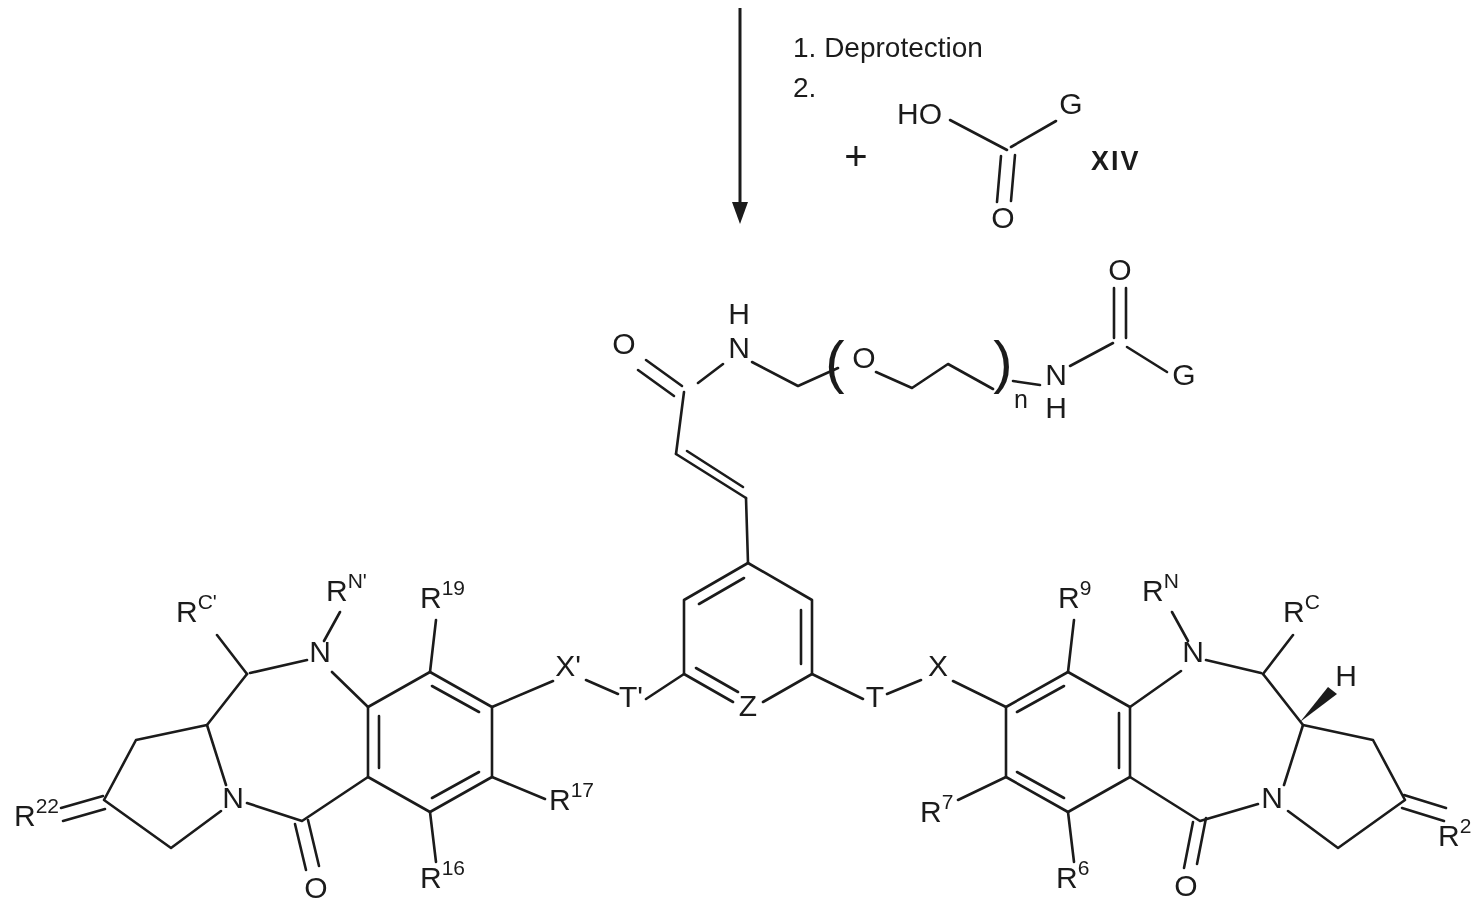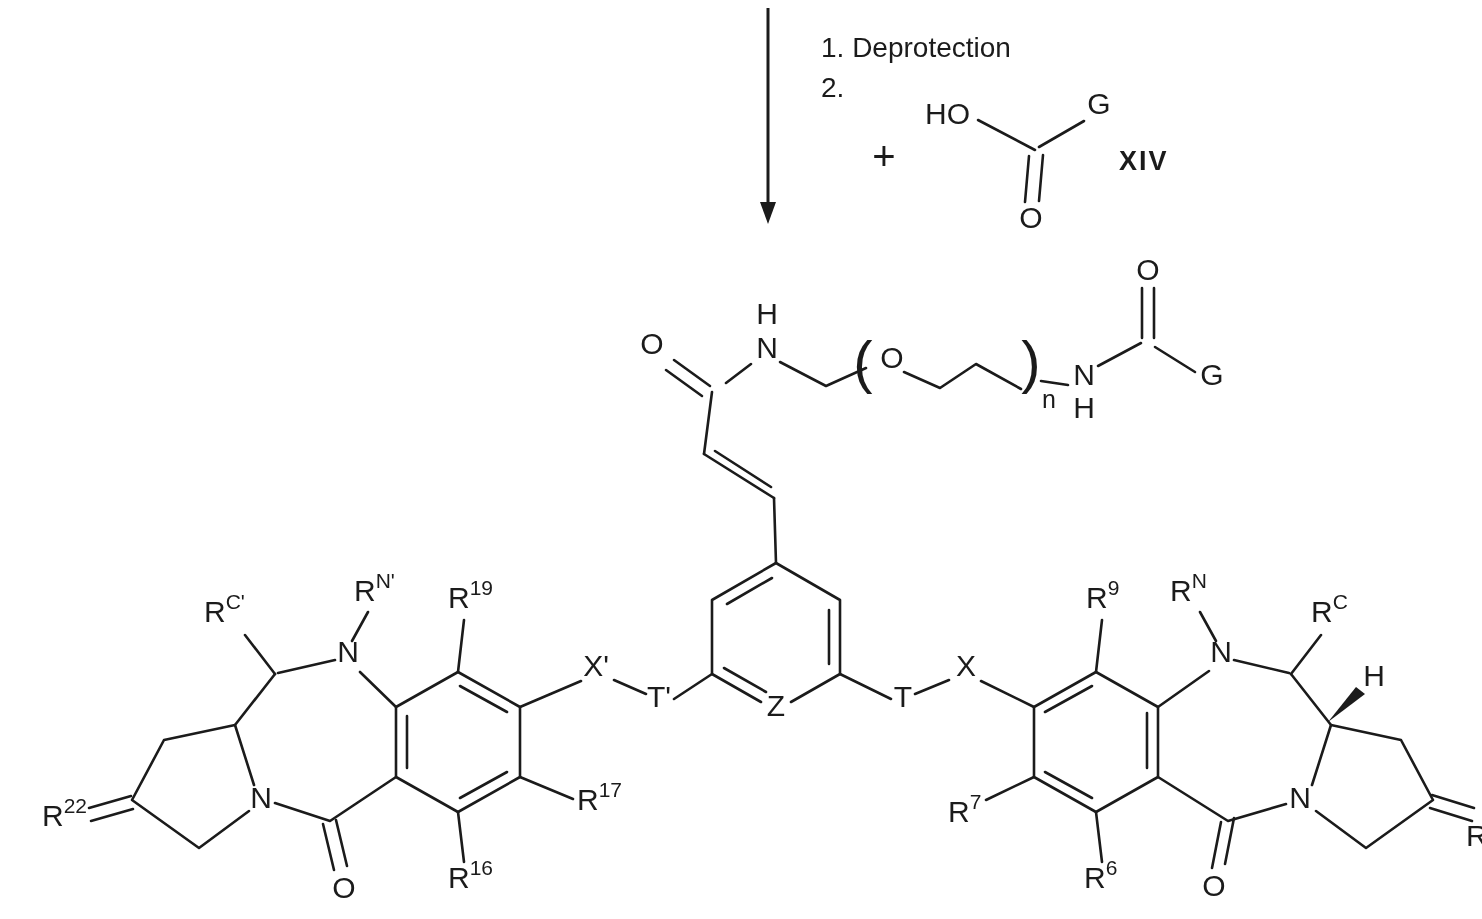--- a/index.html
+++ b/index.html
@@ -2,21 +2,20 @@
 <html><head>
 <meta charset="utf-8">
 <style>
   html, body { margin: 0; padding: 0; background: #ffffff; }
   .canvas {
     width: 1393px;
     height: 919px;
     background: #ffffff;
     font-family: "Liberation Sans", sans-serif;
     position: relative;
-    padding-left: 28px;
   }
   svg { display: block; width: 1482px; height: 919px; }
   .bond { fill: none; stroke: #1b1b1b; stroke-width: 2.6; stroke-linecap: round; stroke-linejoin: round; }
   .arrowline { fill: none; stroke: #1b1b1b; stroke-width: 3; }
   .wedge { fill: #1b1b1b; stroke: none; }
   .arrowhead { fill: #1b1b1b; stroke: none; }
   text { fill: #1b1b1b; }
   .atom { font-size: 30px; }
   .sup { font-size: 21px; }
   .rxn { font-size: 28px; }

